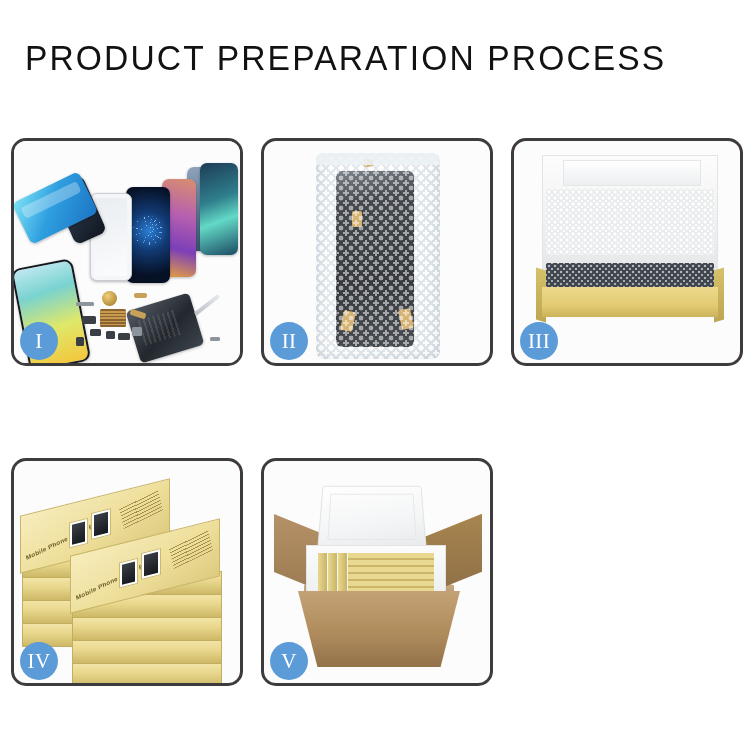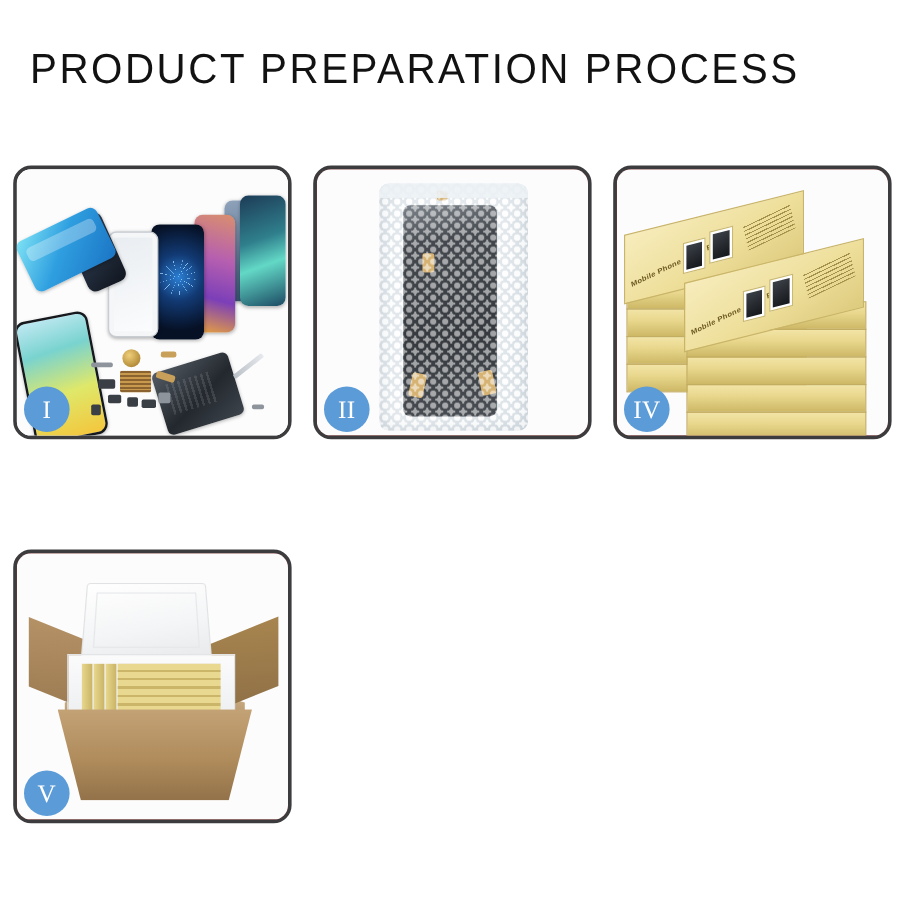--- a/index.html
+++ b/index.html
@@ -500,20 +500,33 @@
         <div class="bubble-flex" style="left:26px; top:158px; width:12px; height:20px; transform:rotate(12deg);"></div>
         <div class="bubble-flex" style="left:84px; top:156px; width:12px; height:20px; transform:rotate(-12deg);"></div>
         <div class="bubble-flex" style="left:48px; top:6px; width:9px; height:8px;"></div>
         <div class="bubble-overlay"></div>
         <div class="bubble-seal"></div>
       </div>
       <div class="badge">II</div>
     </div>
   </div>
 
+  <div class="panel">
+    <div class="stage">
+      <div class="p3-lid">
+        <div class="p3-lid-top"></div>
+      </div>
+      <div class="p3-foam"></div>
+      <div class="p3-dark"></div>
+      <div class="p3-left"></div>
+      <div class="p3-right"></div>
+      <div class="p3-front"></div>
+      <div class="badge">III</div>
+    </div>
+  </div>
 
   <div class="panel">
     <div class="stage p4-wrap">
 
       <div class="p4-box" style="left:8px;  top:70px;"></div>
       <div class="p4-box" style="left:8px;  top:93px;"></div>
       <div class="p4-box" style="left:8px;  top:116px;"></div>
       <div class="p4-box" style="left:8px;  top:139px;"></div>
       <div class="p4-box" style="left:8px;  top:162px;"></div>
 

